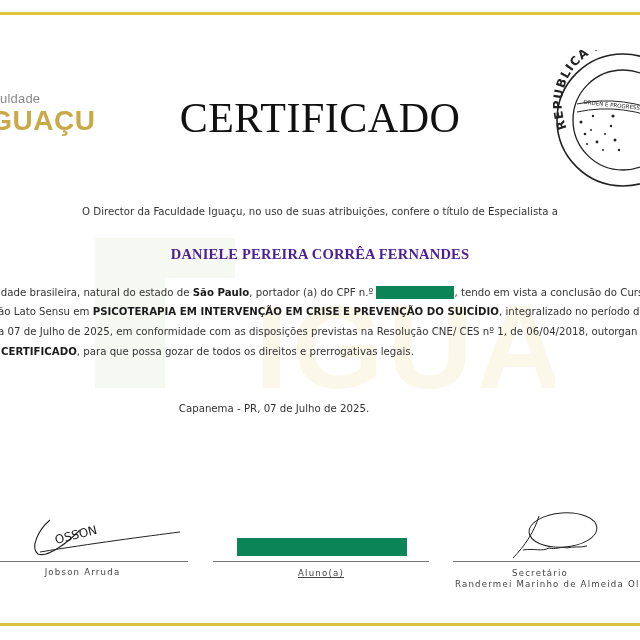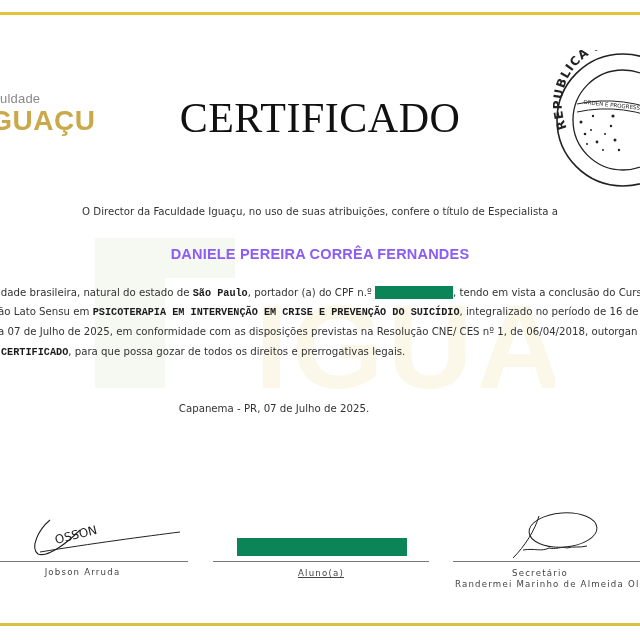--- a/index.html
+++ b/index.html
@@ -7,23 +7,23 @@
   .rule { position:absolute; left:0; width:640px; height:3px; background:#e2c43a; }
   .rule.top { top:12px; }
   .rule.bottom { top:623px; background:#d9c241; }
   .logo { position:absolute; left:-4px; top:92px; }
   .logo .small { font-family:"Liberation Sans", sans-serif; font-size:13px; color:#8a8a8a; letter-spacing:0.2px; line-height:14px; }
   .logo .big { font-family:"Liberation Sans", sans-serif; font-weight:bold; font-size:28px; color:#c9a94a; line-height:30px; letter-spacing:0.5px; }
   .heading { position:absolute; left:0; width:640px; top:94px; text-align:center; font-family:"Liberation Serif", serif; font-size:42px; color:#111; letter-spacing:0.5px; }
   .seal { position:absolute; left:553px; top:50px; width:140px; height:140px; }
   .watermark { position:absolute; left:85px; top:238px; width:470px; height:160px; pointer-events:none; }
   .intro { position:absolute; left:0; width:640px; top:206px; text-align:center; font-family:"DejaVu Sans", sans-serif; font-size:10.2px; color:#333; }
-  .name { position:absolute; left:0; width:640px; top:246px; text-align:center; font-family:Liberation Sans, sans-serif; font-weight:bold; font-size:14.5px; color:#8b5cf6; letter-spacing:0.2px; }
+  .name { position:absolute; left:0; width:640px; top:246px; text-align:center; font-family:Liberation Serif, serif; font-weight:bold; font-size:14.5px; color:#4c1d95; letter-spacing:0.2px; }
   .body-line { position:absolute; white-space:nowrap; font-family:"DejaVu Sans", sans-serif; font-size:10.2px; color:#333; }
-  .body-line b { color:#1a1a1a;font-family:Liberation Mono, monospace; }
+  .body-line b { color:#1a1a1a; }
   .redact { display:inline-block; background:#0b8457; vertical-align:middle; }
   .place { position:absolute; left:0; width:548px; top:403px; text-align:center; font-family:"DejaVu Sans", sans-serif; font-size:10.2px; color:#333; }
   .sig-line { position:absolute; top:561px; height:1px; background:#777; }
   .sig-label { position:absolute; text-align:center; font-family:"DejaVu Sans", sans-serif; font-size:8.6px; color:#444; letter-spacing:1.2px; line-height:11px; }
   .sig-svg { position:absolute; }
 </style>
 </head>
 <body>
 
 <div class="rule top"></div>

